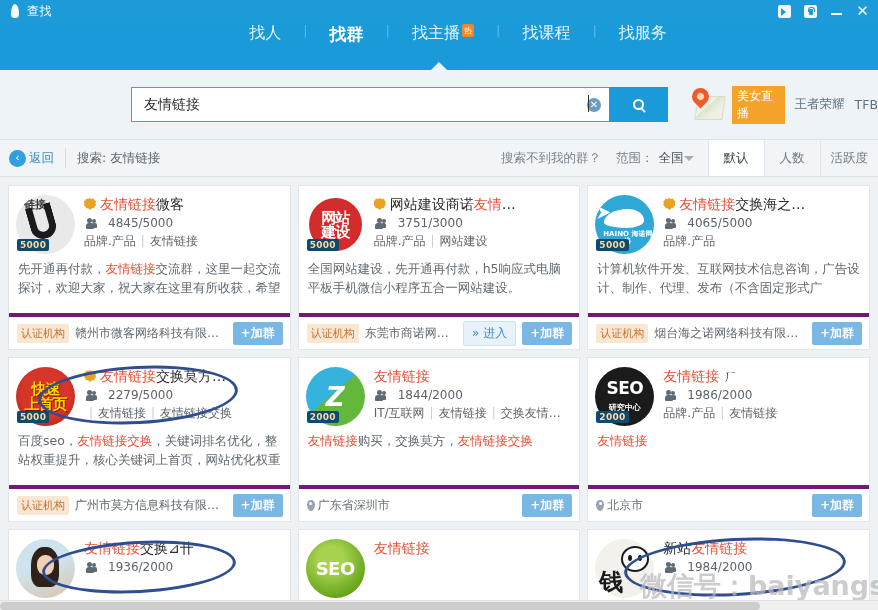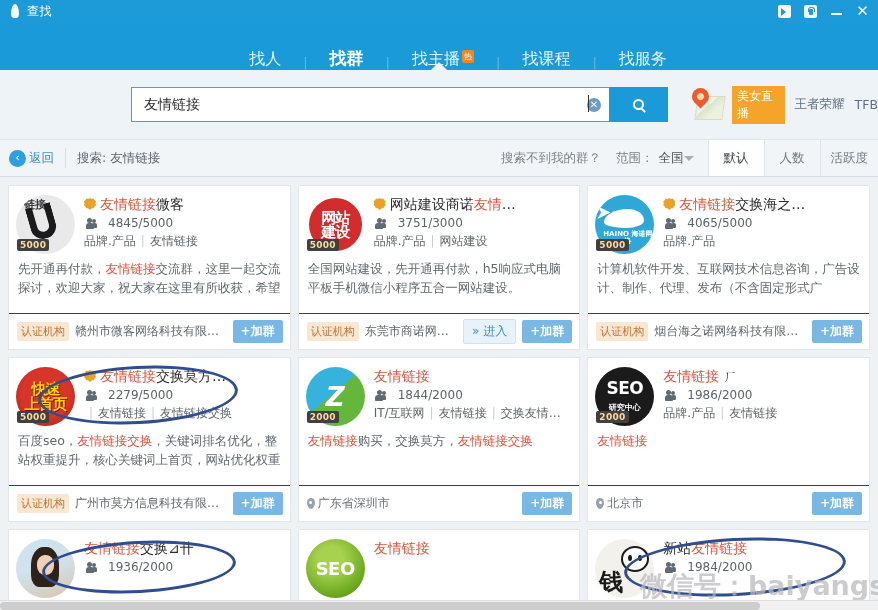--- a/index.html
+++ b/index.html
@@ -49,21 +49,21 @@
     width: 11px; height: 2px; background: #fff;
   }
   .tb-ico.close {
     color: #fff; font-size: 15px; line-height: 13px; text-align: center;
     font-family: "DejaVu Sans", sans-serif;
   }
 
   
   .navbar {
     height: 47px; background: #1b9ad9;
-    display: flex; align-items: flex-end; justify-content: center;
+    display: flex; align-items: flex-start; justify-content: center;
     position: relative;
     padding-left: 38px;
   }
   .nav-item {
     color: #e6f5fd; font-size: 16px; padding: 0 22px;
     position: relative; cursor: pointer; white-space: nowrap;
   }
   .nav-item.active { color: #fff; font-weight: bold; font-size: 17px; }
   .nav-sep { color: #6cc3ea; font-size: 13px; opacity: .75; }
   .hot-badge {
@@ -187,21 +187,21 @@
   .card-body { display: flex; padding: 9px 8px 0 7px; }
   .avatar-wrap { position: relative; width: 66px; flex: 0 0 66px; }
   .avatar {
     width: 59px; height: 59px; border-radius: 50%;
     overflow: hidden; position: relative;
     display: flex; align-items: center; justify-content: center;
     font-weight: bold; color: #fff; text-align: center; line-height: 1;
   }
   .cap-badge {
     position: absolute; left: 1px; bottom: 3px;
-    background: #404040; color: #ffd9a0; font-size: 9px;
+    background: #0c4a6e; color: #ffd9a0; font-size: 9px;
     font-weight: bold; padding: 1px 3px; border-radius: 2px;
     letter-spacing: .3px;
   }
   .card-info { flex: 1; min-width: 0; padding-left: 2px; }
   .card-title {
     font-size: 14px; color: #2b2b2b; line-height: 18px;
     white-space: nowrap; overflow: hidden; text-overflow: ellipsis;
     margin-bottom: 2px;
   }
   .card-title .hl { color: #e8503a; }
@@ -229,21 +229,21 @@
     white-space: nowrap; overflow: hidden; text-overflow: ellipsis;
   }
   .card-tags .sep { color: #c9ced3; margin: 0 5px; }
   .card-desc {
     font-size: 12.5px; color: #60696f; line-height: 19px;
     padding: 5px 9px 0 9px; overflow: hidden;
     max-height: 44px;
   }
   .card-desc .hl { color: #e8503a; }
   .card-foot {
-    margin-top: auto; border-top: 1px solid #701a75;
+    margin-top: auto; border-top: 4px solid #701a75;
     height: 36px; display: flex; align-items: center;
     padding: 0 7px 0 8px; gap: 6px;
   }
   .cert-badge {
     background: #fae7d3; color: #c07532; font-size: 11px;
     padding: 2px 4px; border-radius: 2px; flex: 0 0 auto;
   }
   .cert-name {
     font-size: 12px; color: #5f676d; flex: 1; min-width: 0;
     white-space: nowrap; overflow: hidden; text-overflow: ellipsis;

